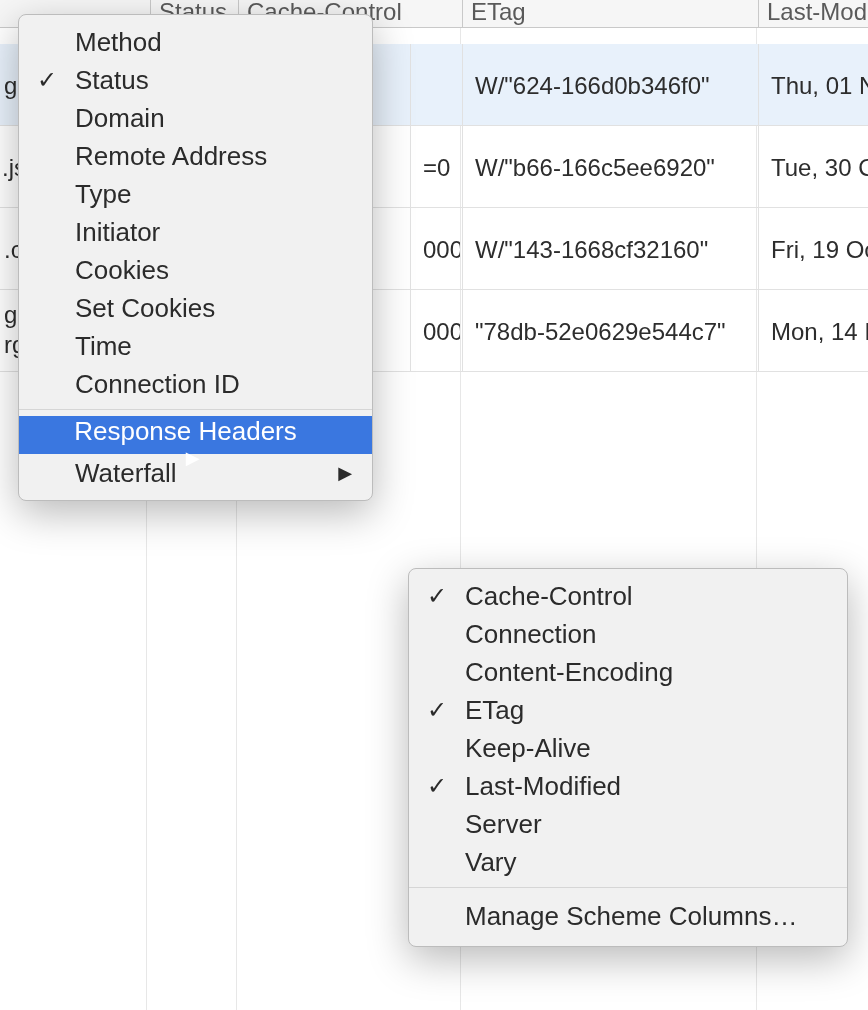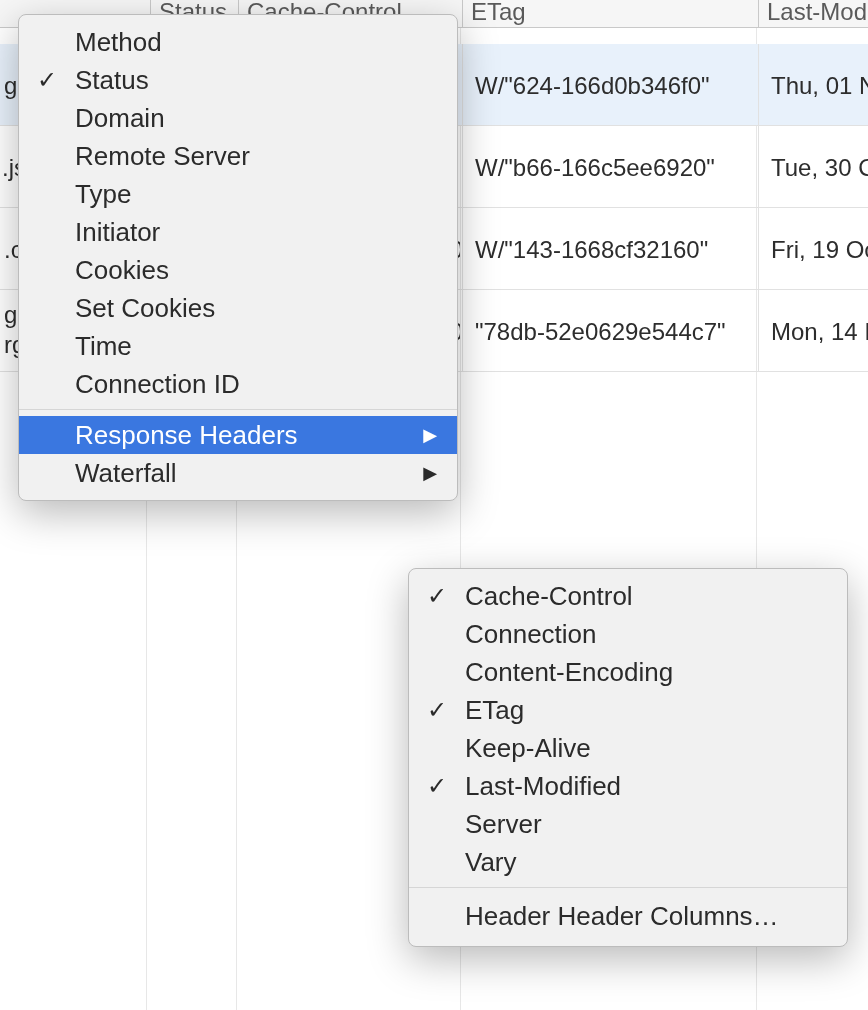--- a/index.html
+++ b/index.html
@@ -76,30 +76,31 @@
     text-align: center;
     font-size: 24px;
   }
   .menu-item .lbl { flex: 1; }
   .menu-item .arrow {
     width: 28px; text-align: right; font-size: 18px;
   }
   .menu-item.highlight {
     background: #3a77e0;
     color: #fff;
+    flex-direction: column;
   }
   .menu-item.highlight .arrow { color: #fff; }
   .menu-sep {
     height: 1px;
     margin: 6px 0;
     background: #d6d6d6;
   }
 
   
-  #main-menu { left: 18px; top: 14px; width: 440px; }
+  #main-menu { left: 18px; top: 14px; width: 355px; }
   #sub-menu  { left: 408px; top: 568px; width: 440px; }
 
 </style>
 </head>
 <body>
 
 <div class="panel">
 
   <div class="colline" style="left:146px"></div>
   <div class="colline" style="left:236px"></div>
@@ -151,21 +152,21 @@
   <div class="menu-item">
     <span class="check">✓</span>
     <span class="lbl">Status</span>
   </div>
   <div class="menu-item">
     <span class="check"></span>
     <span class="lbl">Domain</span>
   </div>
   <div class="menu-item">
     <span class="check"></span>
-    <span class="lbl">Remote Server</span>
+    <span class="lbl">Remote Address</span>
   </div>
   <div class="menu-item">
     <span class="check"></span>
     <span class="lbl">Type</span>
   </div>
   <div class="menu-item">
     <span class="check"></span>
     <span class="lbl">Initiator</span>
   </div>
   <div class="menu-item">
@@ -230,15 +231,15 @@
   </div>
   <div class="menu-item">
     <span class="check"></span>
     <span class="lbl">Vary</span>
   </div>
 
   <div class="menu-sep"></div>
 
   <div class="menu-item" style="height:44px">
     <span class="check"></span>
-    <span class="lbl">Header Header Columns…</span>
+    <span class="lbl">Manage Scheme Columns…</span>
   </div>
 </div>
 
 </body></html>

